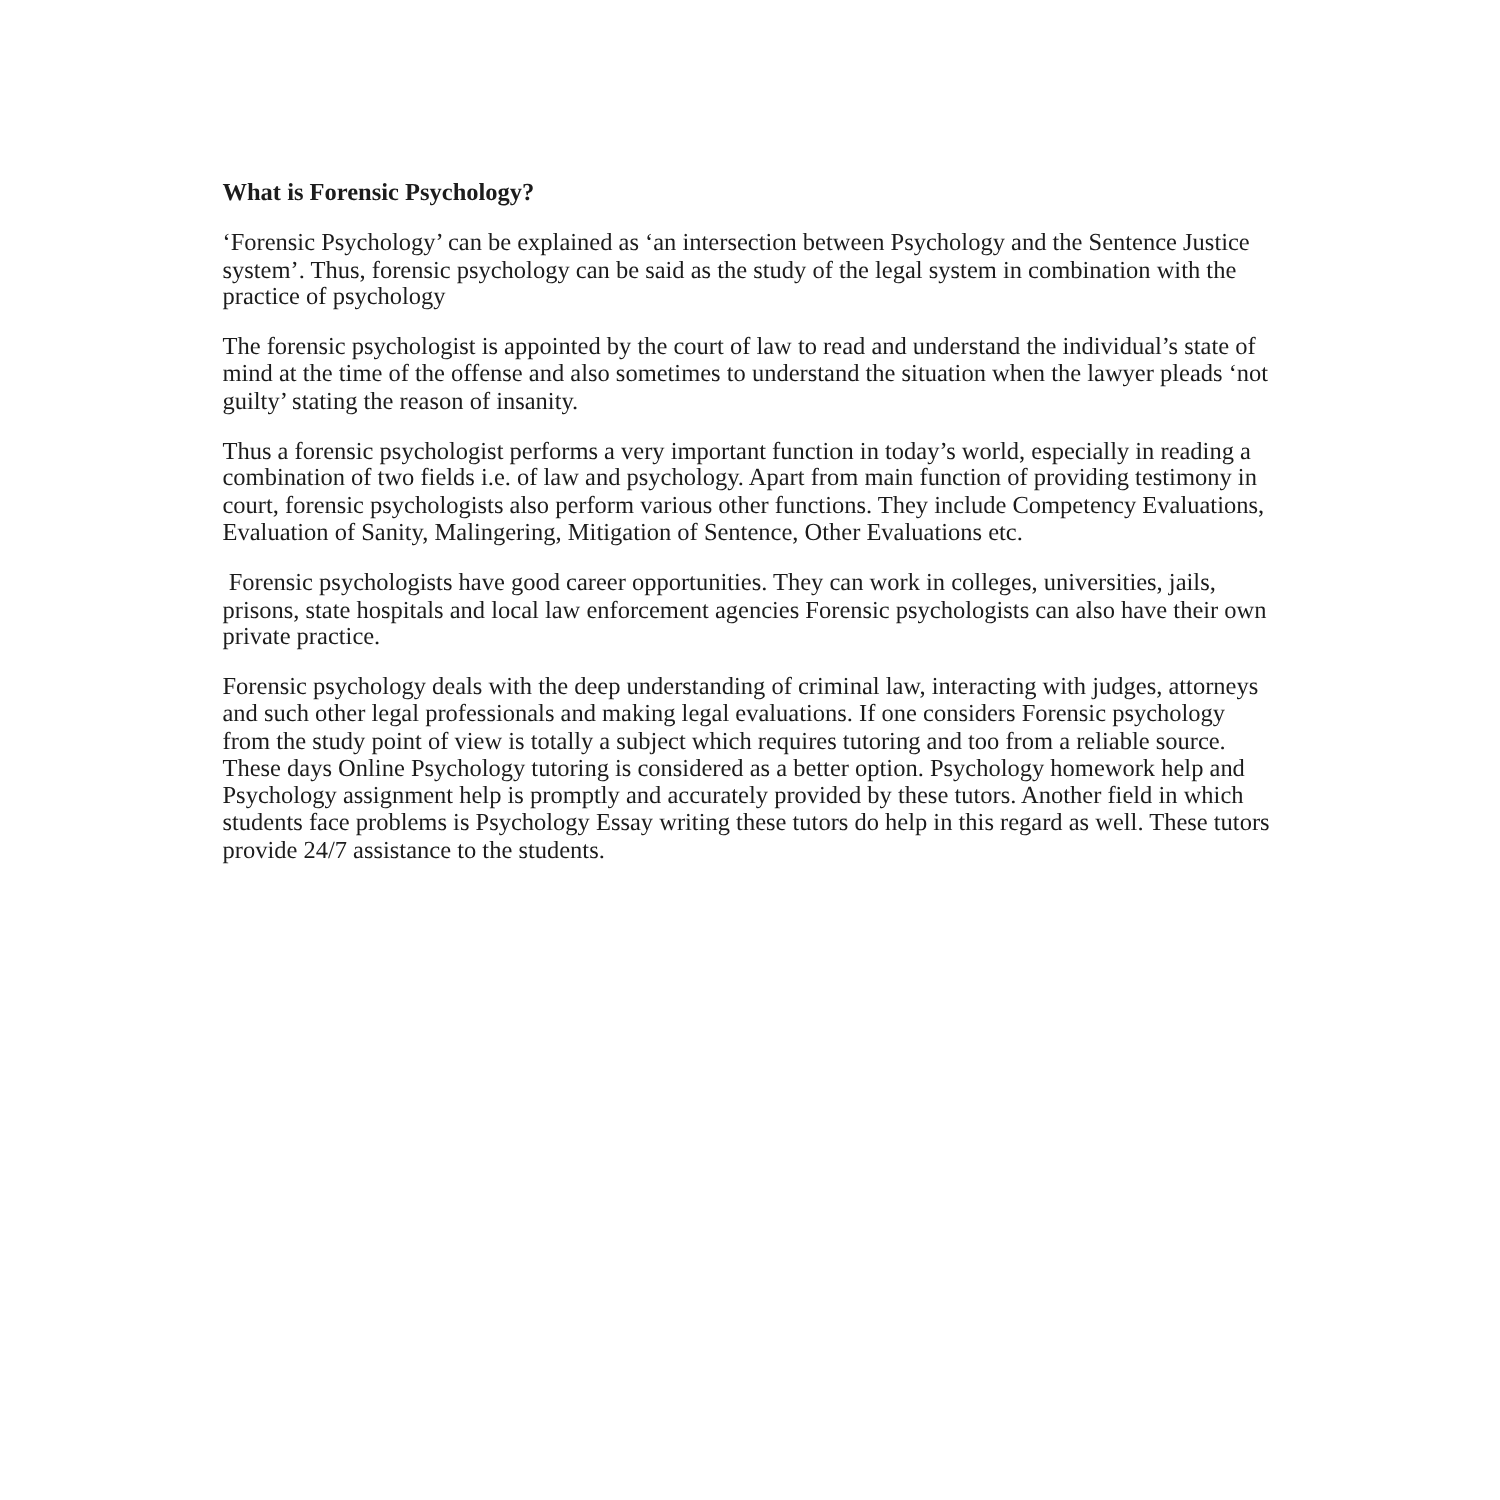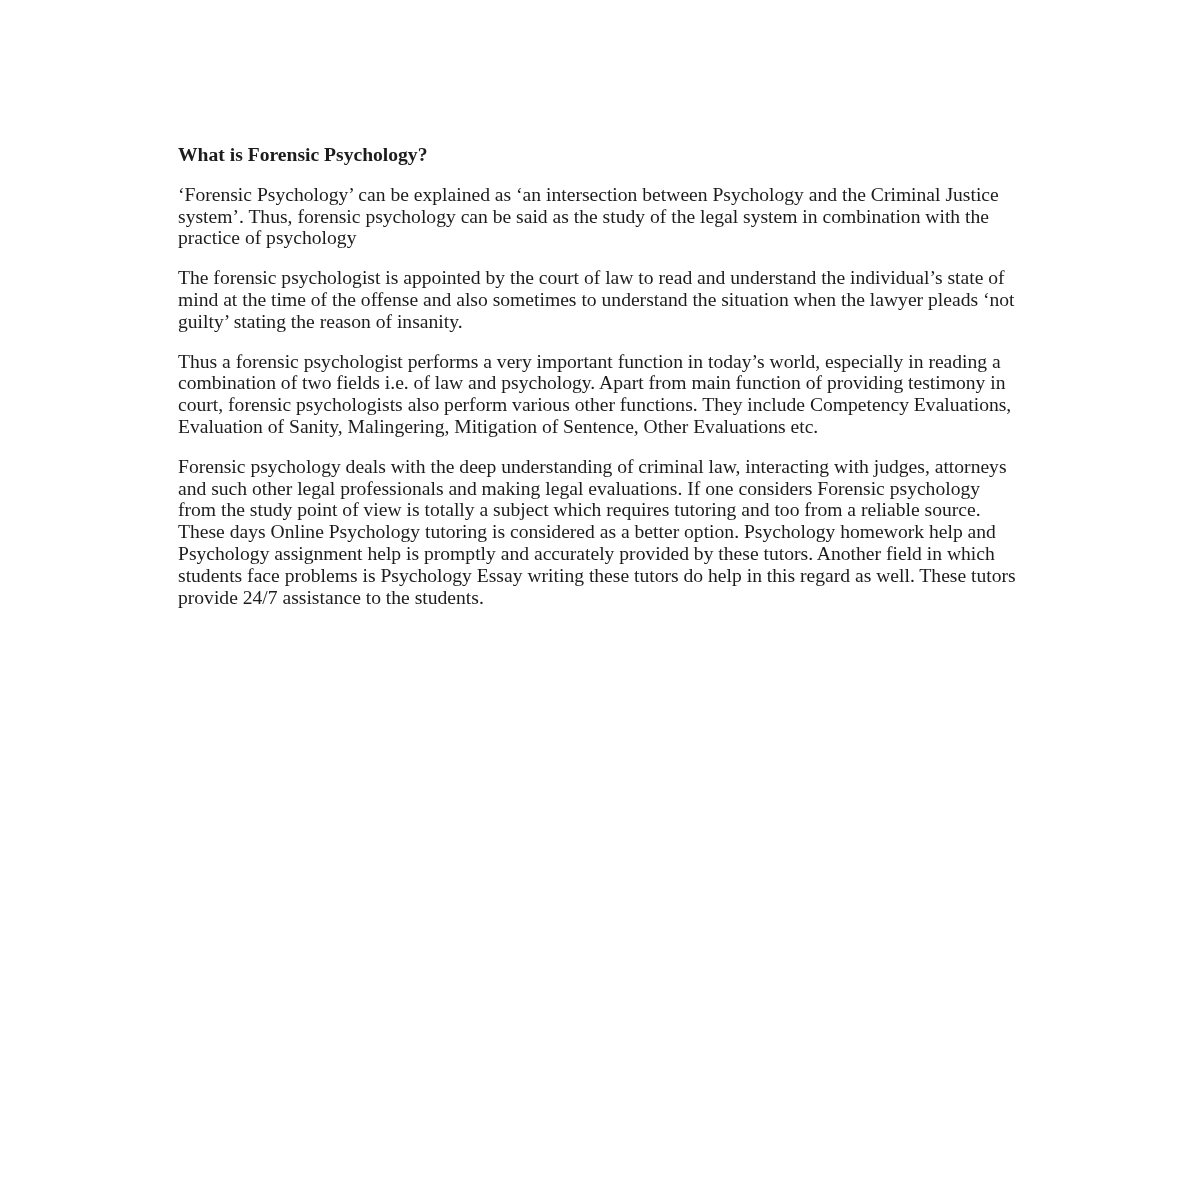--- a/index.html
+++ b/index.html
@@ -36,18 +36,19 @@
     margin: 0 0 18px 0;
     white-space: pre-wrap;
   }
 </style>
 </head>
 <body>
 
 <div class="page">
   <div class="doc">
     <div class="doc-title">What is Forensic Psychology?</div>
-    <p>‘Forensic Psychology’ can be explained as ‘an intersection between Psychology and the Criminal Justice system’. Thus, forensic psychology can be said as the study of the legal system in combination with the practice of psychology</p>
+    <p>‘Forensic Psychology’ can be explained as ‘an intersection between Psychology and the Sentence Justice system’. Thus, forensic psychology can be said as the study of the legal system in combination with the practice of psychology</p>
     <p>The forensic psychologist is appointed by the court of law to read and understand the individual’s state of mind at the time of the offense and also sometimes to understand the situation when the lawyer pleads ‘not guilty’ stating the reason of insanity.</p>
     <p>Thus a forensic psychologist performs a very important function in today’s world, especially in reading a combination of two fields i.e. of law and psychology. Apart from main function of providing testimony in court, forensic psychologists also perform various other functions. They include Competency Evaluations, Evaluation of Sanity, Malingering, Mitigation of Sentence, Other Evaluations etc.</p>
+    <p> Forensic psychologists have good career opportunities. They can work in colleges, universities, jails, prisons, state hospitals and local law enforcement agencies Forensic psychologists can also have their own private practice.</p>
     <p>Forensic psychology deals with the deep understanding of criminal law, interacting with judges, attorneys and such other legal professionals and making legal evaluations. If one considers Forensic psychology from the study point of view is totally a subject which requires tutoring and too from a reliable source. These days Online Psychology tutoring is considered as a better option. Psychology homework help and Psychology assignment help is promptly and accurately provided by these tutors. Another field in which students face problems is Psychology Essay writing these tutors do help in this regard as well. These tutors provide 24/7 assistance to the students.</p>
   </div>
 </div>
 
 </body></html>

